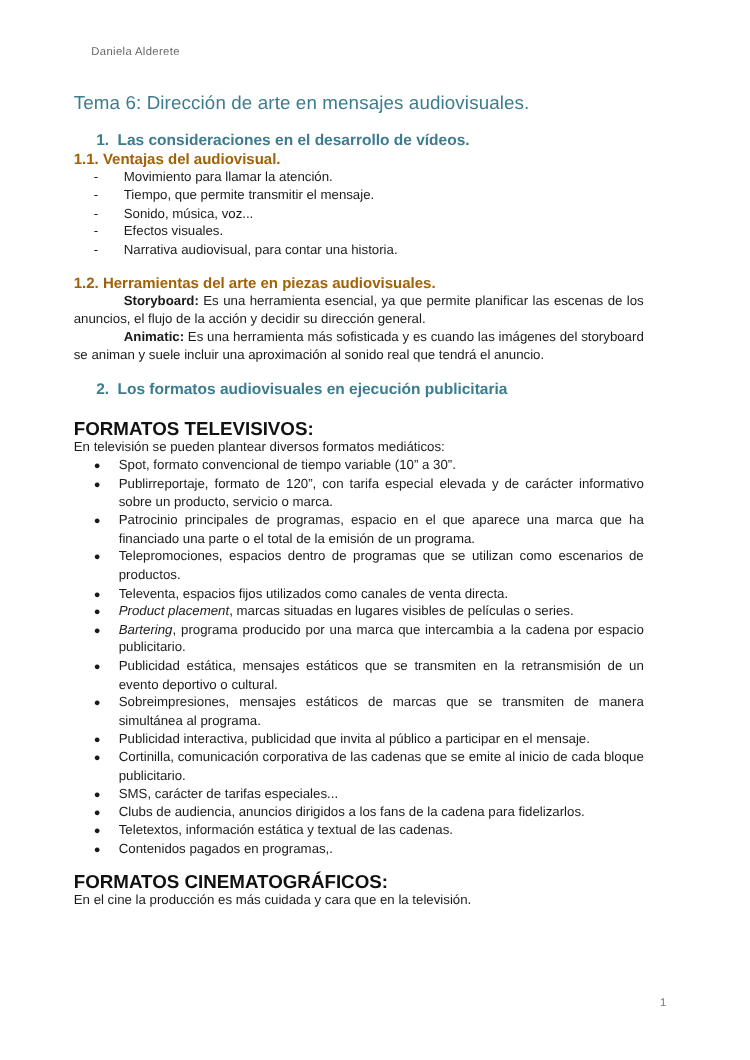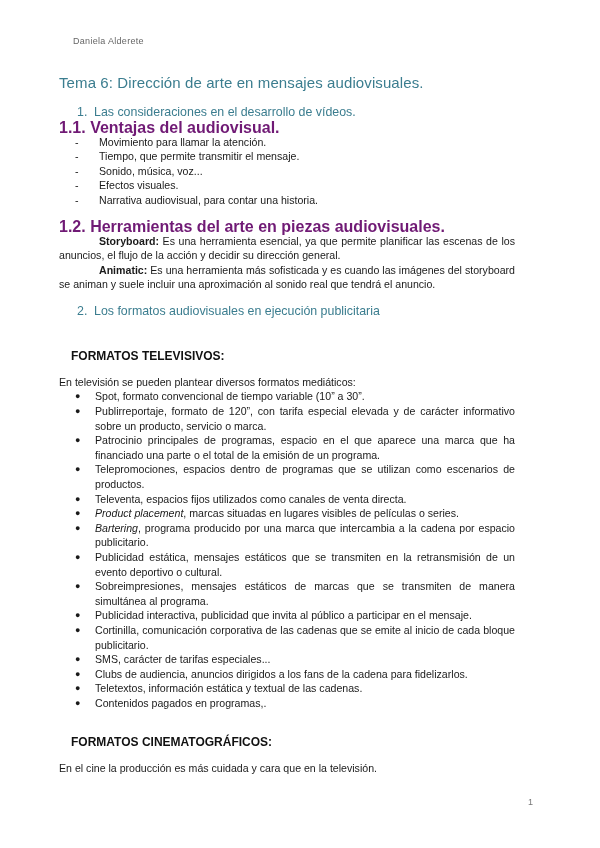--- a/index.html
+++ b/index.html
@@ -39,33 +39,33 @@
     .title {
       font-size: 15px;
       color: #3b7d8f;
       font-weight: normal;
       margin: 0 0 13px 0;
       line-height: 18px;
       letter-spacing: 0.1px;
     }
     .h1 {
       font-size: 12.4px;
-      font-weight: normal;
+      font-weight: bold;
       color: #3b7d8f;
       margin: 0;
       padding-left: 18px;
       line-height: 15px;
     }
     .h1 .num {
       display: inline-block;
       width: 17px;
     }
     .h2 {
-      font-size: 16px;
-      color: #701a75;
+      font-size: 12px;
+      color: #a16207;
       margin: 0;
       line-height: 15px;
     }
     .dash-list {
       list-style: none;
       margin: 0;
       padding: 0 0 0 16px;
     }
     .dash-list li {
       position: relative;
@@ -95,22 +95,22 @@
       font-size: 9px;
     }
     p {
       margin: 0;
       text-align: justify;
     }
     .spacer-m { height: 12px; }
     .spacer-l { height: 18px; }
     .caps {
       font-weight: bold;
-      font-size: 12px;
-      margin: 12px;
+      font-size: 15px;
+      margin: 0;
       color: #111;
     }
     .page-number {
       position: absolute;
       left: 528px;
       top: 797px;
       font-size: 9px;
       color: #777777;
     }
     b { font-weight: bold; padding-left: 40px; }

